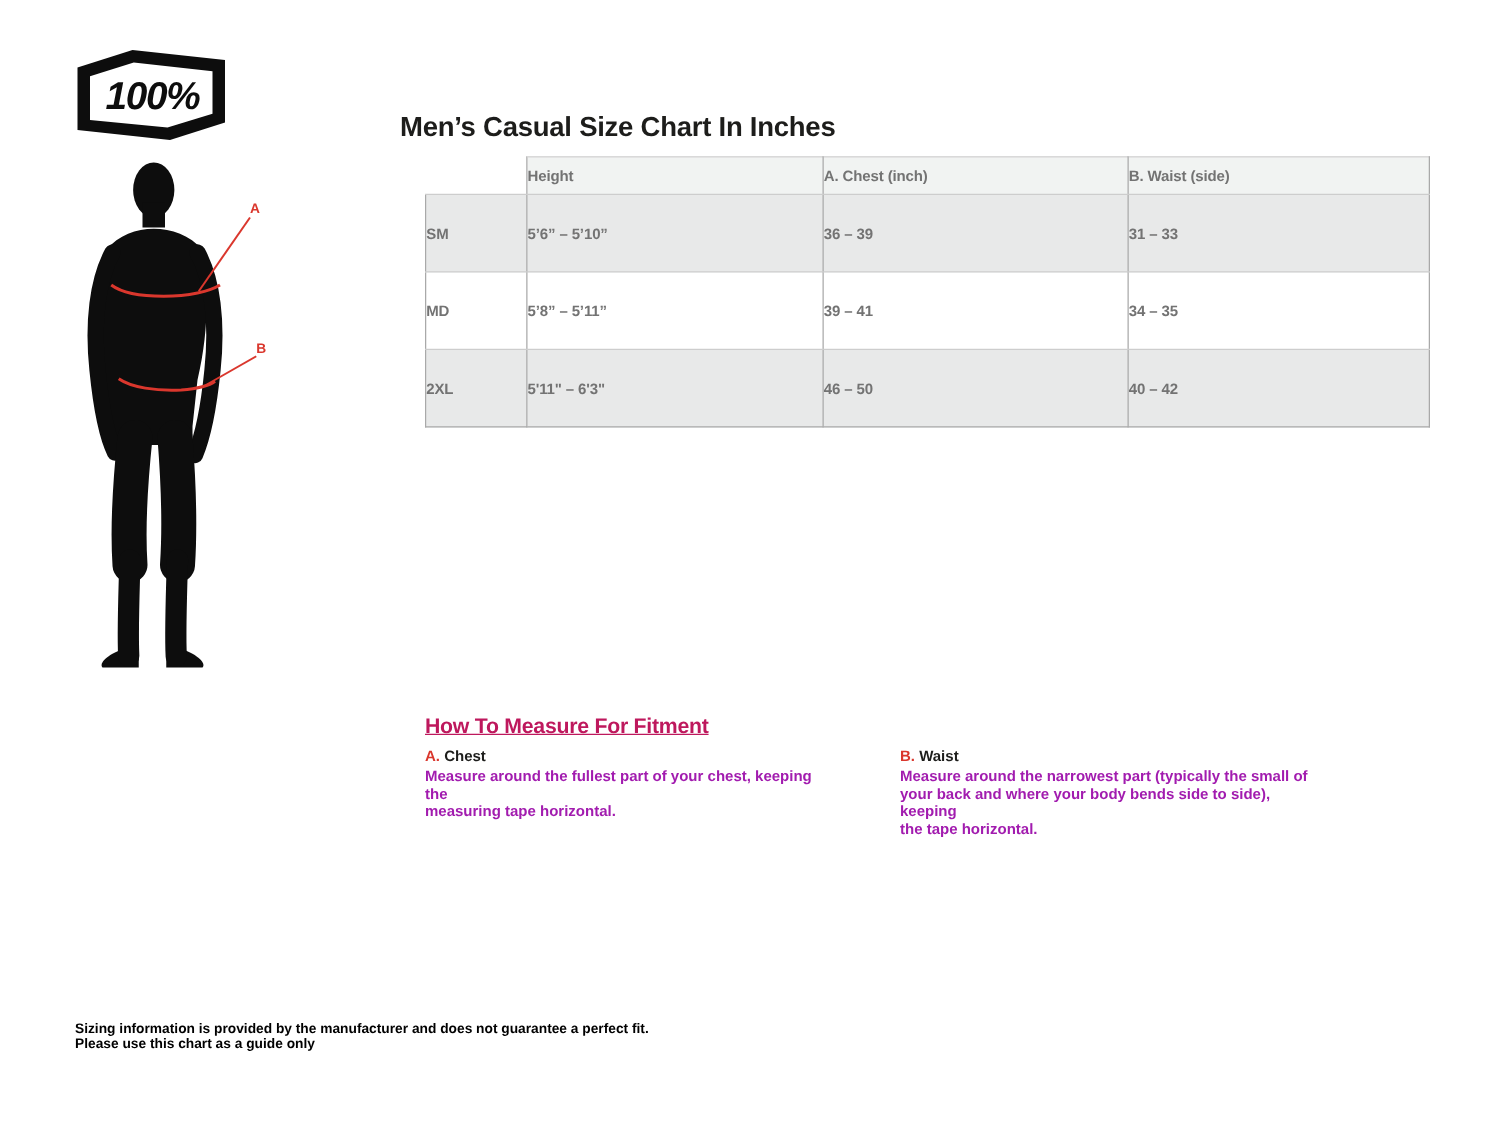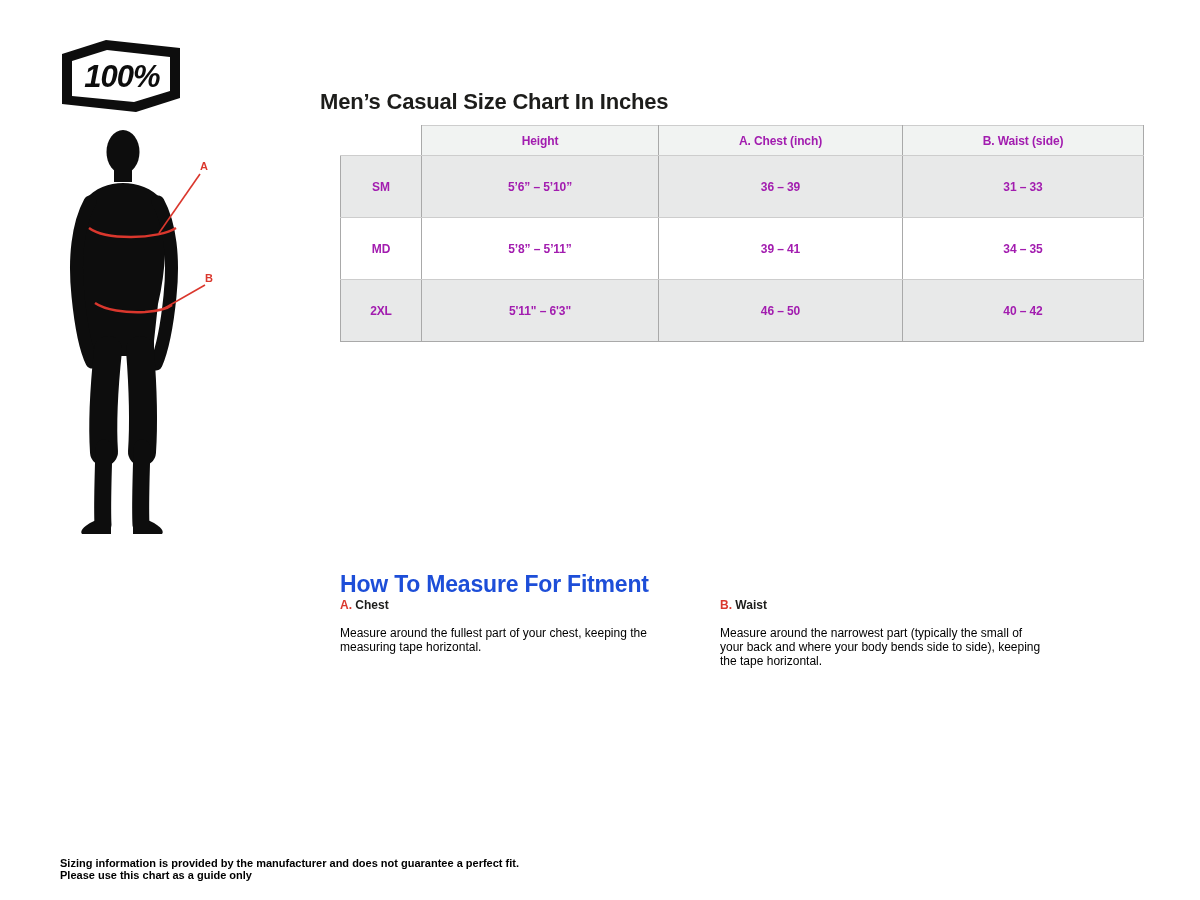--- a/index.html
+++ b/index.html
@@ -16,41 +16,41 @@
   
   .chart-title { position:absolute; left:320px; top:89px; font-size:22px; font-weight:bold; letter-spacing:-0.2px; color:#1d1d1b; }
   .size-table { position:absolute; left:340px; top:125px; width:803px; border-collapse:collapse; table-layout:fixed; }
   .size-table col.c-size  { width:81px; }
   .size-table col.c-height{ width:237px; }
   .size-table col.c-chest { width:244px; }
   .size-table col.c-waist { width:241px; }
   .size-table th, .size-table td {
     border-left:1px solid #a9a9a9; border-right:1px solid #a9a9a9;
     border-top:1px solid #cdcdcd; border-bottom:1px solid #cdcdcd;
-    text-align:center; vertical-align:middle;
-    font-size:12px; font-weight:bold; color:#a21caf; letter-spacing:-0.1px;
+    text-align:left; vertical-align:middle;
+    font-size:12px; font-weight:bold; color:#737373; letter-spacing:-0.1px;
   }
   .size-table thead th { height:30px; background:#f1f3f2; }
   .size-table thead th.corner { background:#ffffff; border-top:none; border-left:none; border-right:1px solid #a9a9a9; }
   .size-table tbody th, .size-table tbody td { height:62px; background:#ffffff; }
   .size-table tbody tr:nth-child(odd) th, .size-table tbody tr:nth-child(odd) td { background:#e8e9e9; }
   .size-table tbody tr:last-child th, .size-table tbody tr:last-child td { border-bottom:1px solid #a9a9a9; }
 
   
   .howto { position:absolute; left:340px; top:571px; width:720px; }
-  .howto-title { font-size:23px; font-weight:bold; letter-spacing:-0.2px; color:#1d4ed8; }
+  .howto-title { font-size:17px; font-weight:bold; letter-spacing:-0.2px; color:#be185d;text-decoration:underline; }
   .measure-col { position:absolute; top:27px; width:330px; }
   .measure-col.col-a { left:0; }
   .measure-col.col-b { left:380px; }
   .measure-label { font-size:12px; font-weight:bold; color:#1d1d1b; }
   .measure-letter { font-weight:bold; }
-  .measure-text { margin-top:14px; font-size:12px; font-weight:400; line-height:14px; color:#000000; white-space:pre-line; }
+  .measure-text { margin-top:2px; font-size:12px; font-weight:700; line-height:14px; color:#a21caf; white-space:pre-line; }
 
   
-  .footer { position:absolute; left:60px; top:858px; font-size:11px; font-weight:bold; line-height:11.5px; color:#000; white-space:pre-line; }
+  .footer { position:absolute; left:60px; top:818px; font-size:11px; font-weight:bold; line-height:11.5px; color:#000; white-space:pre-line; }
 </style>
 </head>
 <body>
 
 <div class="page">
 
   <svg class="logo" viewBox="0 0 122 72" aria-hidden="true">
     <polygon points="2,14 46,0 120,8 120,58 76,72 2,64" fill="#0d0d0d"></polygon>
     <polygon points="12,21 47,10 110,17 110,51 74,62 12,56" fill="#ffffff"></polygon>
     <text x="62" y="47" text-anchor="middle" font-family="Liberation Sans, sans-serif" font-size="31" font-weight="bold" font-style="italic" fill="#0d0d0d" letter-spacing="-1">100%</text>

